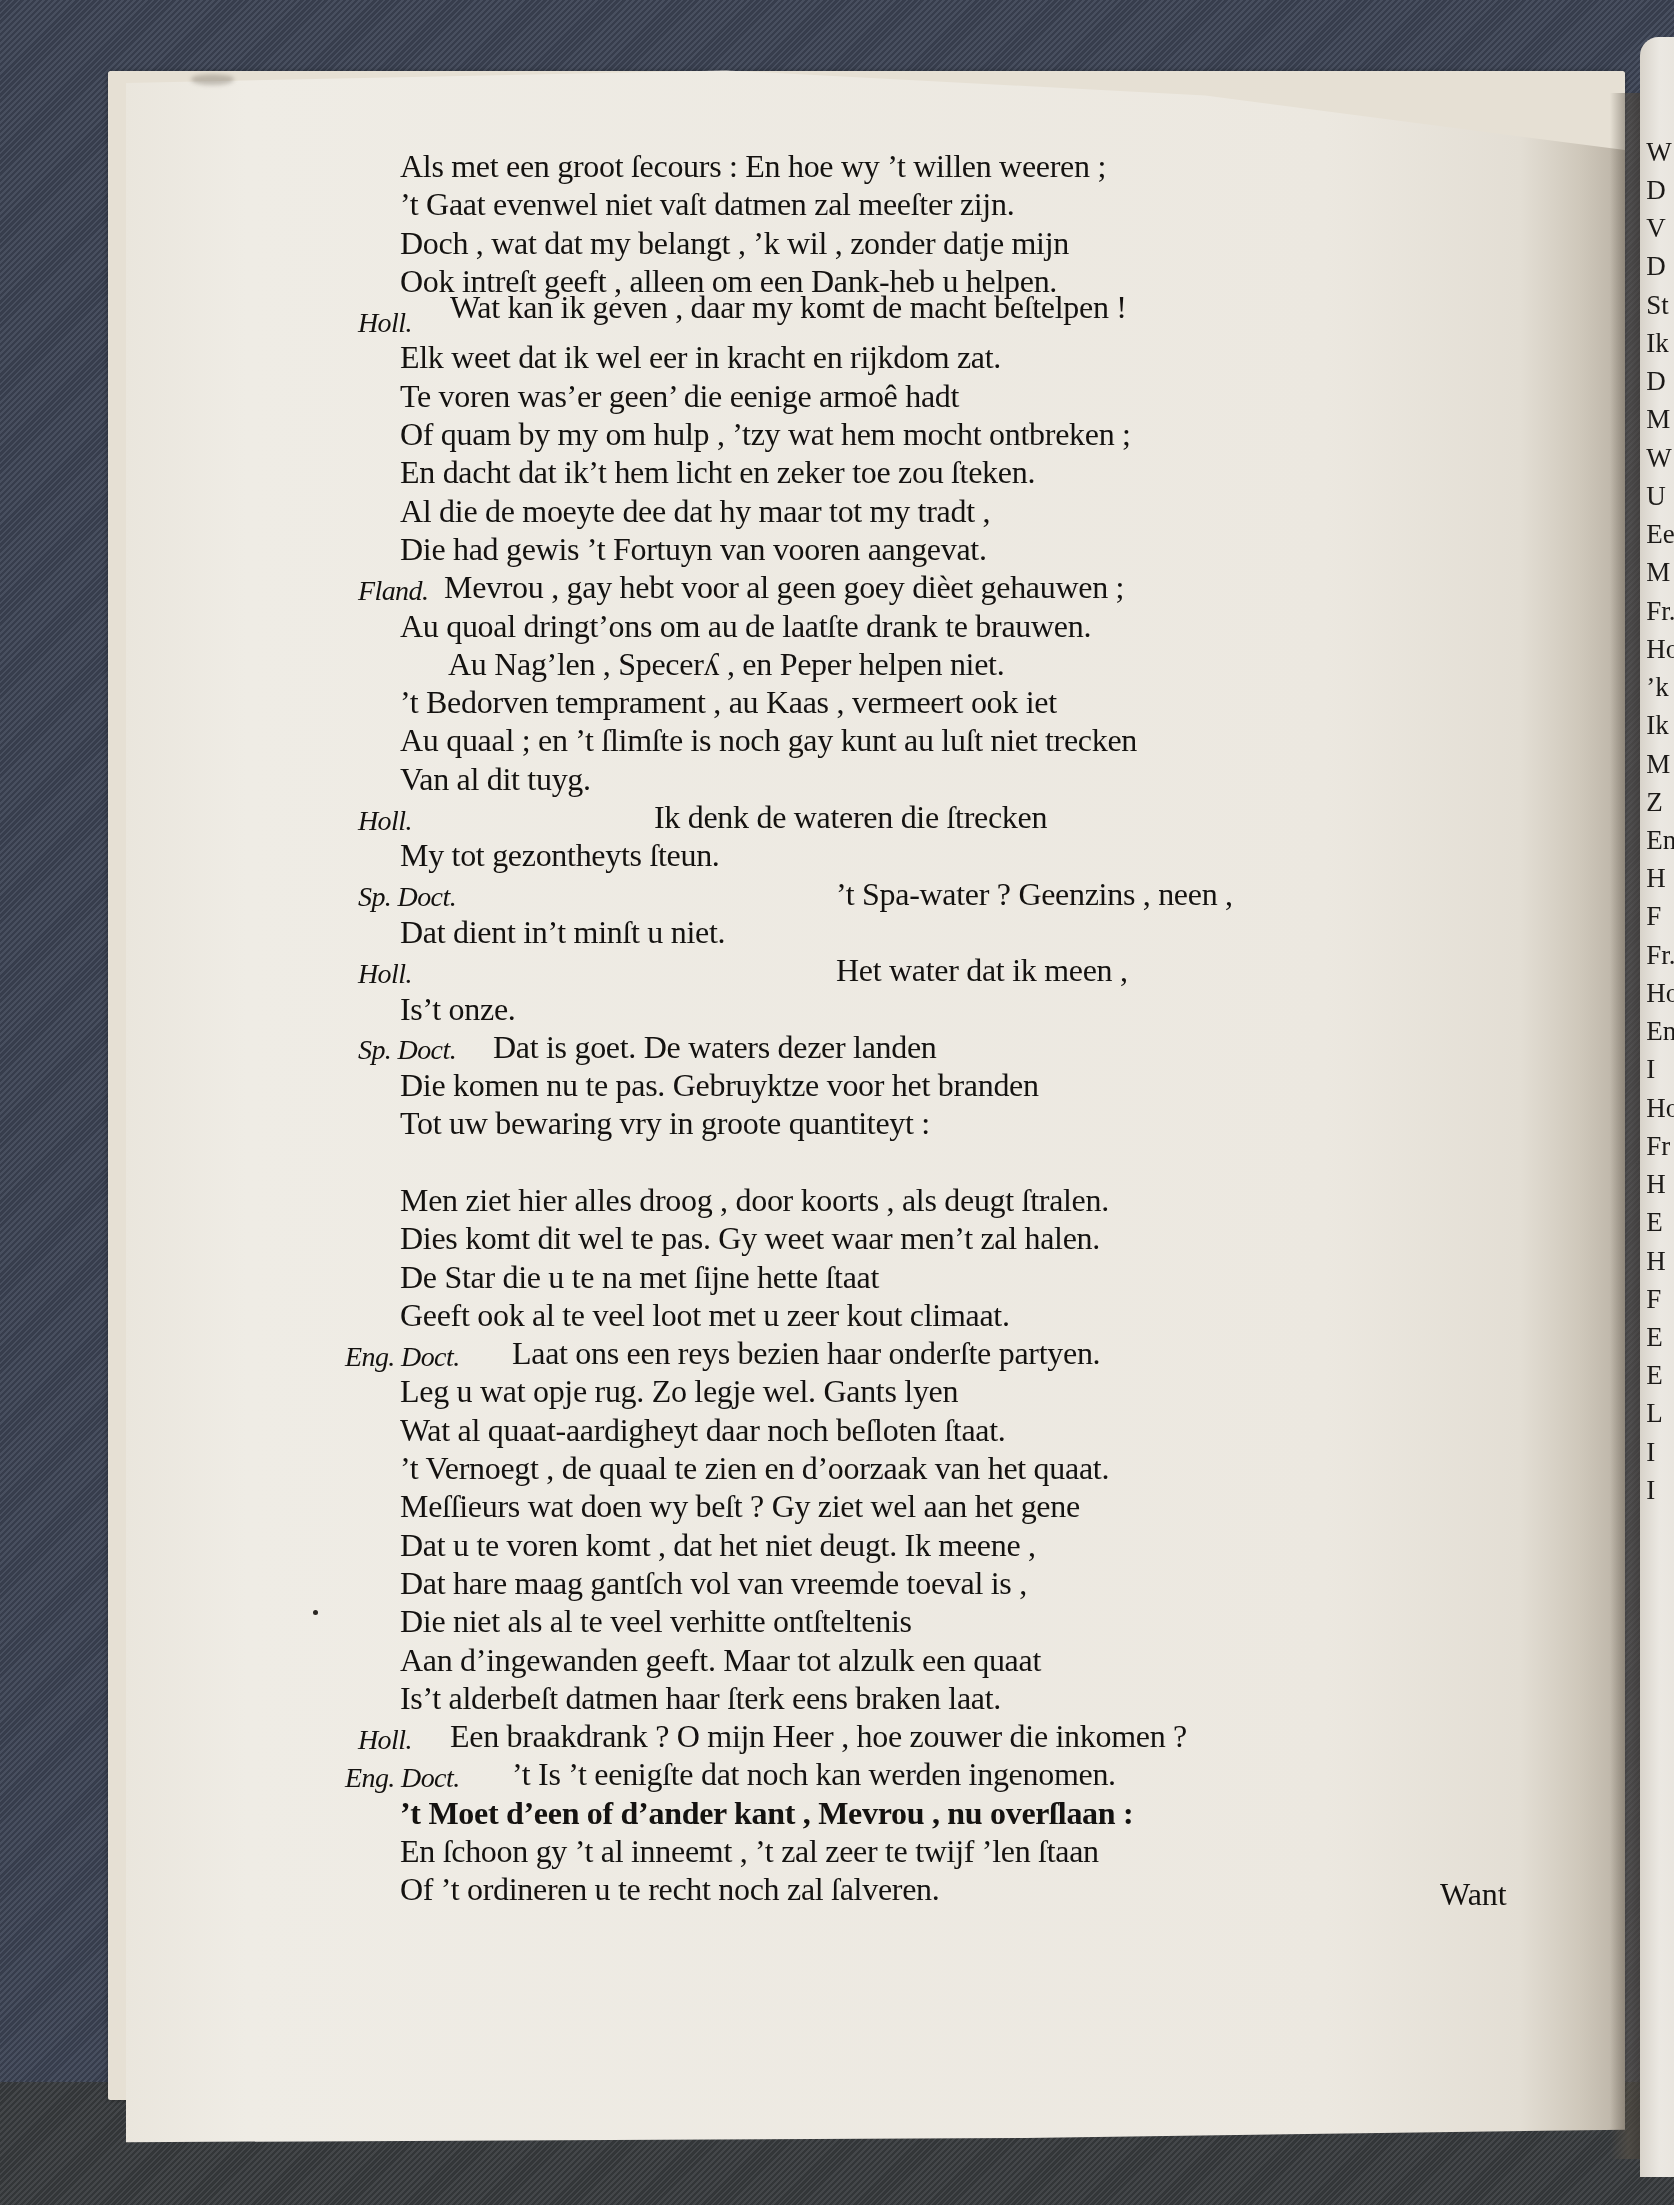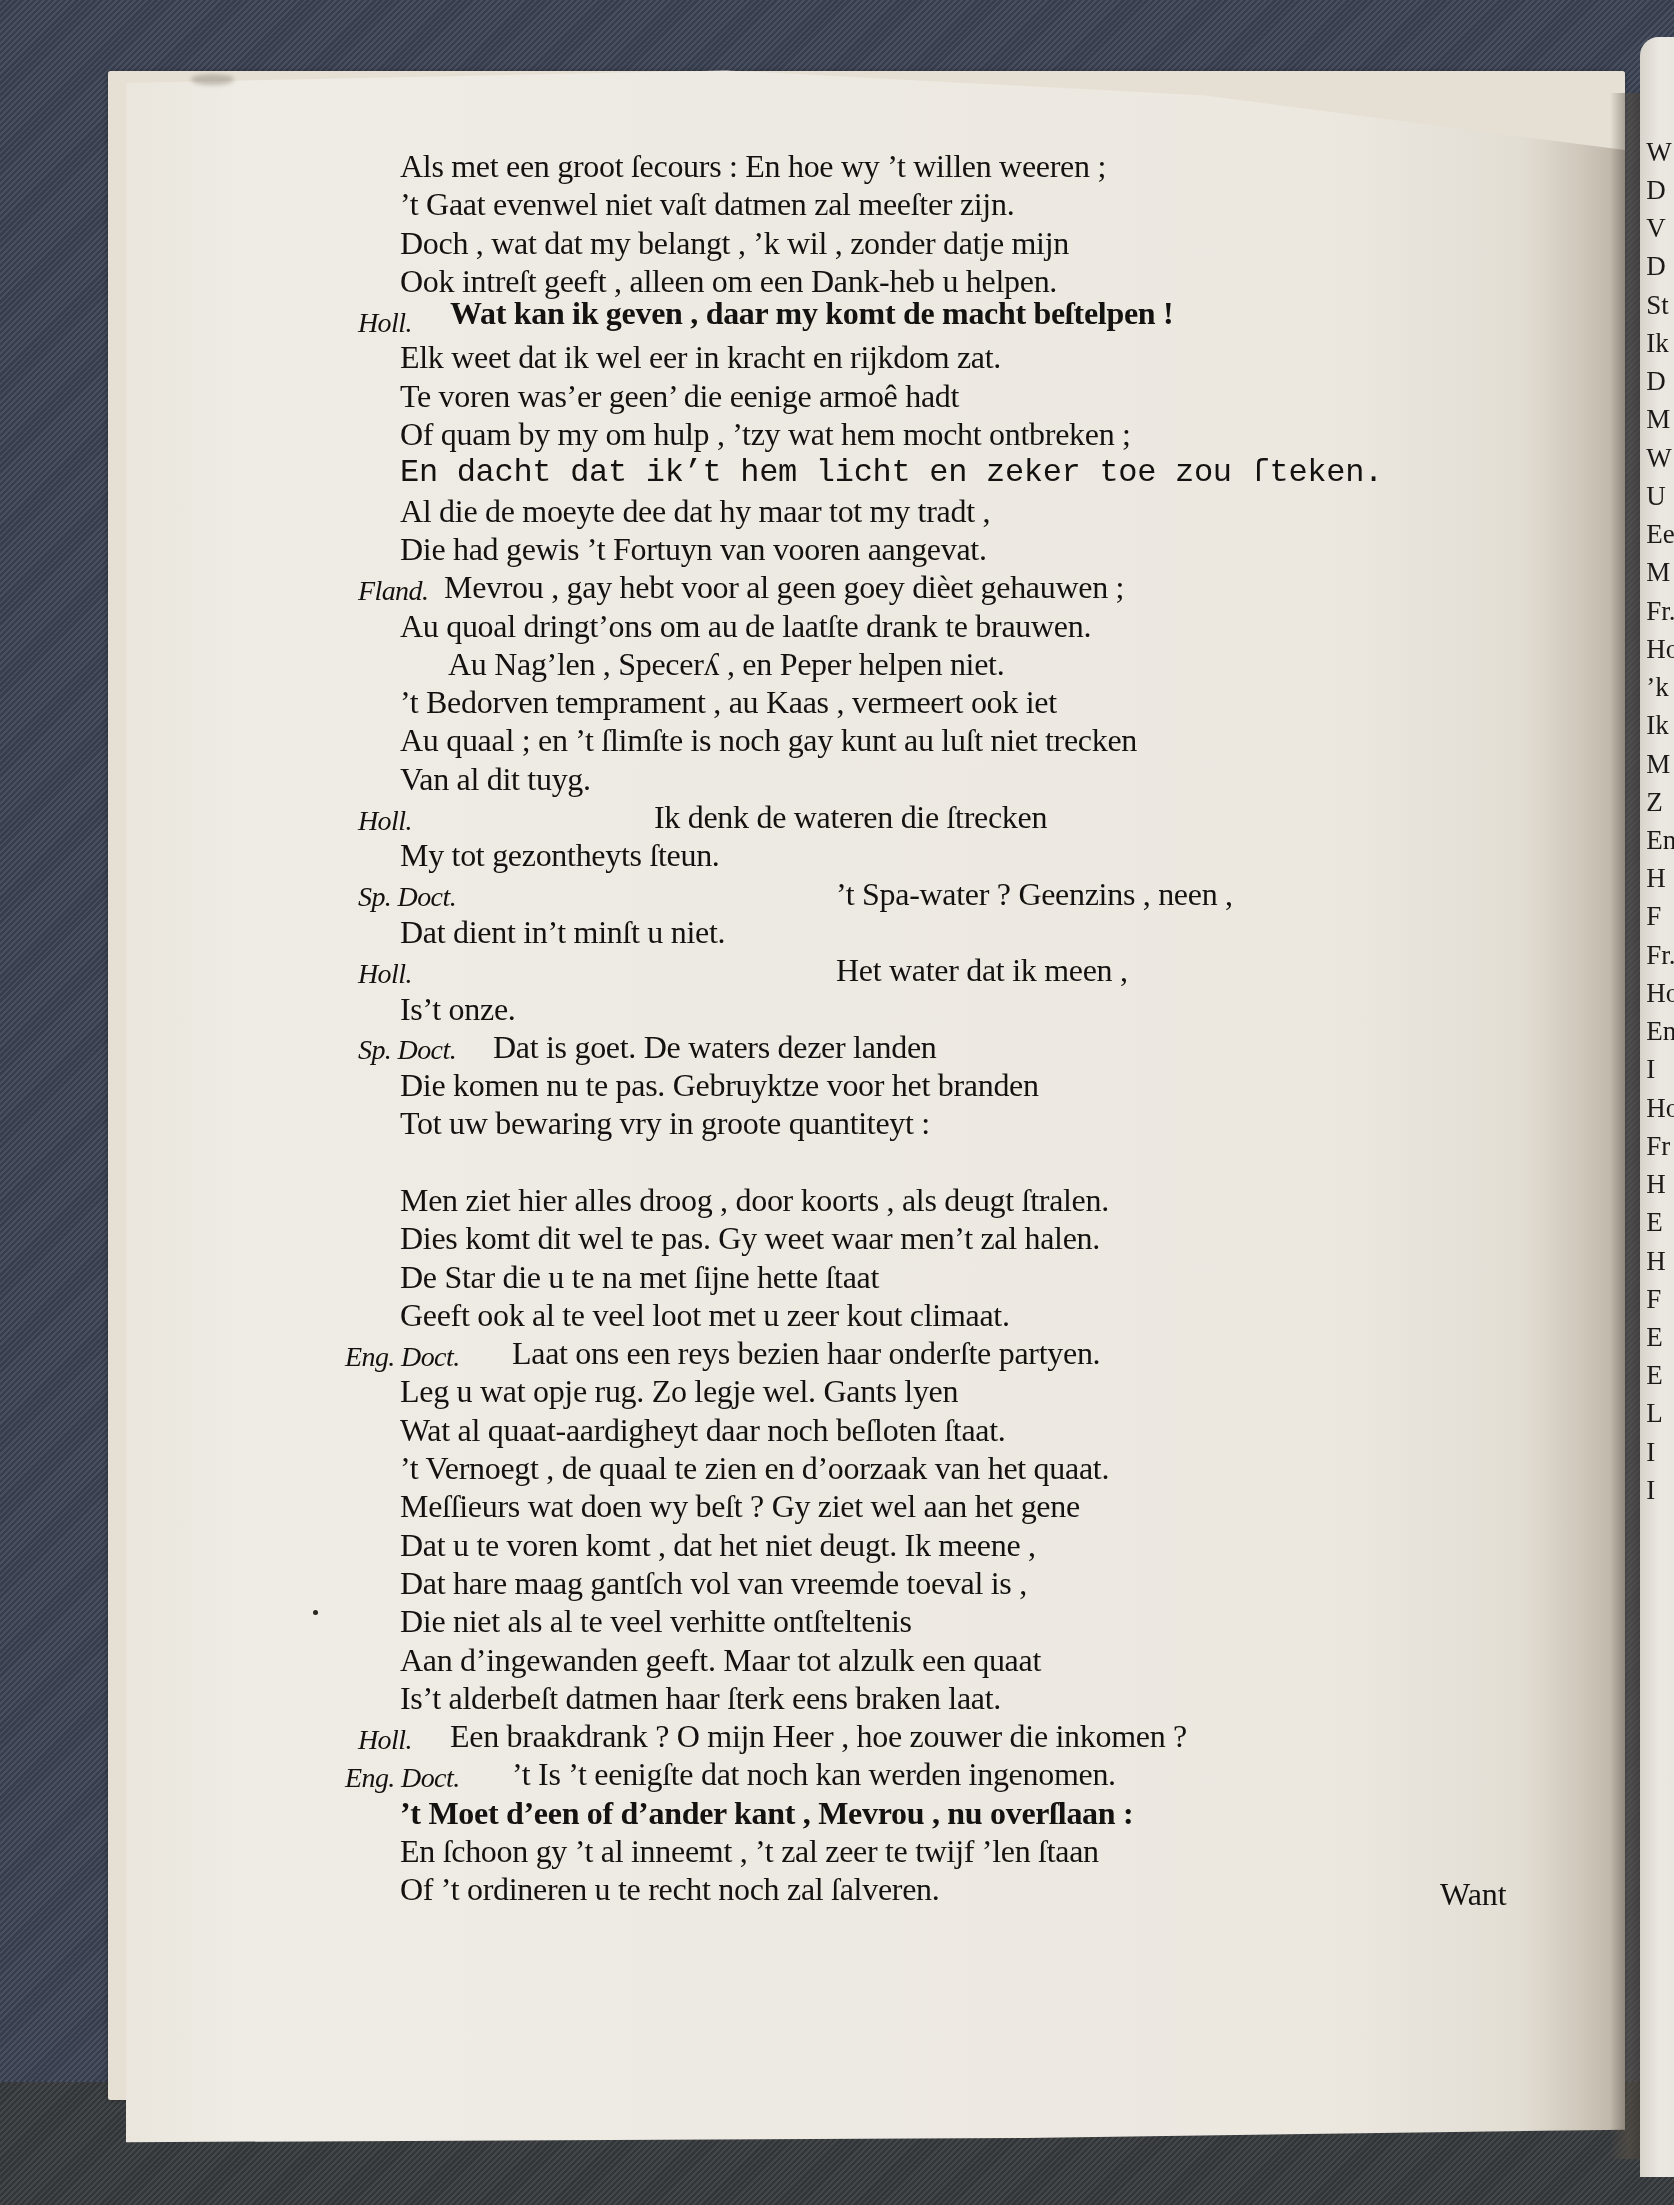--- a/index.html
+++ b/index.html
@@ -105,25 +105,25 @@
     <span class="peek" style="top: 1402px;">I</span>
     <span class="peek" style="top: 1440px;">I</span>
   </div>
 
 <div class="text-block" id="textBlock">
     <span class="line" style="left: 400px; top: 148px;">Als met een groot ſecours :  En hoe wy ’t willen weeren ;</span>
     <span class="line" style="left: 400px; top: 186px;">’t Gaat evenwel niet vaſt datmen zal meeſter zijn.</span>
     <span class="line" style="left: 400px; top: 225px;">Doch , wat dat my belangt ,  ’k wil ,  zonder datje mijn</span>
     <span class="line" style="left: 400px; top: 263px;">Ook intreſt geeft ,  alleen om een Dank-heb u helpen.</span>
     <span class="speaker" style="left: 358px; top: 304px;">Holl.</span>
-    <span class="line" style="left: 450px; top: 295px; font-weight: bold;">Wat kan ik geven ,  daar my komt de macht beſtelpen !</span>
+    <span class="line" style="left: 450px; top: 289px;">Wat kan ik geven ,  daar my komt de macht beſtelpen !</span>
     <span class="line" style="left: 400px; top: 339px;">Elk weet dat ik wel eer in kracht en rijkdom zat.</span>
     <span class="line" style="left: 400px; top: 378px;">Te voren was’er geen’ die eenige armoê hadt</span>
     <span class="line" style="left: 400px; top: 416px;">Of quam by my om hulp ,  ’tzy wat hem mocht ontbreken ;</span>
-    <span class="line" style="left: 400px; top: 454px; font-family: Liberation Mono, monospace;">En dacht dat ik’t hem licht en zeker toe zou ſteken.</span>
+    <span class="line" style="left: 400px; top: 454px;">En dacht dat ik’t hem licht en zeker toe zou ſteken.</span>
     <span class="line" style="left: 400px; top: 493px;">Al die de moeyte dee dat hy maar tot my tradt ,</span>
     <span class="line" style="left: 400px; top: 531px;">Die had gewis ’t Fortuyn van vooren aangevat.</span>
     <span class="speaker" style="left: 358px; top: 572px;">Fland.</span>
     <span class="line" style="left: 444px; top: 569px;">Mevrou , gay hebt voor al geen goey dièet gehauwen ;</span>
     <span class="line" style="left: 400px; top: 608px;">Au quoal dringt’ons om au de laatſte drank te brauwen.</span>
     <span class="line" style="left: 400px; top: 646px; margin-left: 48px;">Au Nag’len ,  Specerʎ ,  en Peper helpen niet.</span>
     <span class="line" style="left: 400px; top: 684px;">’t Bedorven temprament , au Kaas ,  vermeert ook iet</span>
     <span class="line" style="left: 400px; top: 722px;">Au quaal ;  en ’t ſlimſte is noch gay kunt au luſt niet trecken</span>
     <span class="line" style="left: 400px; top: 761px;">Van al dit tuyg.</span>
     <span class="speaker" style="left: 358px; top: 802px;">Holl.</span>

